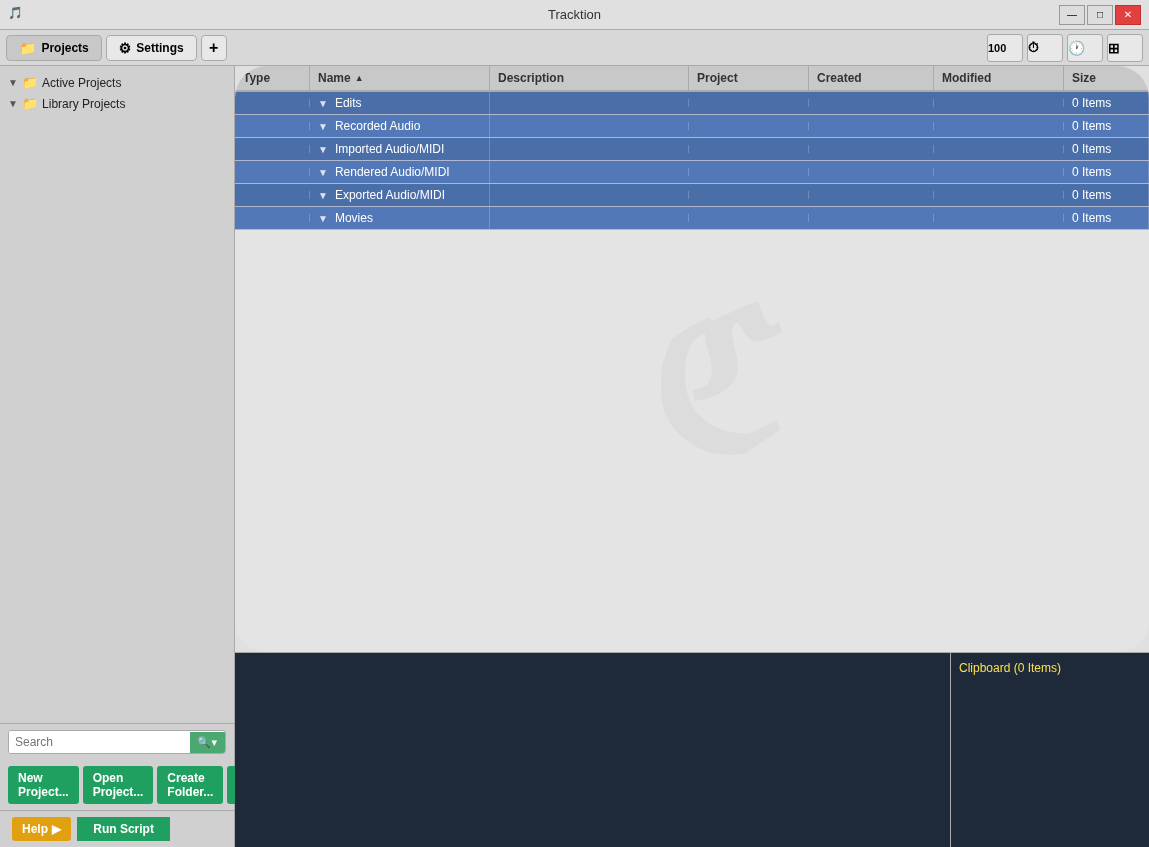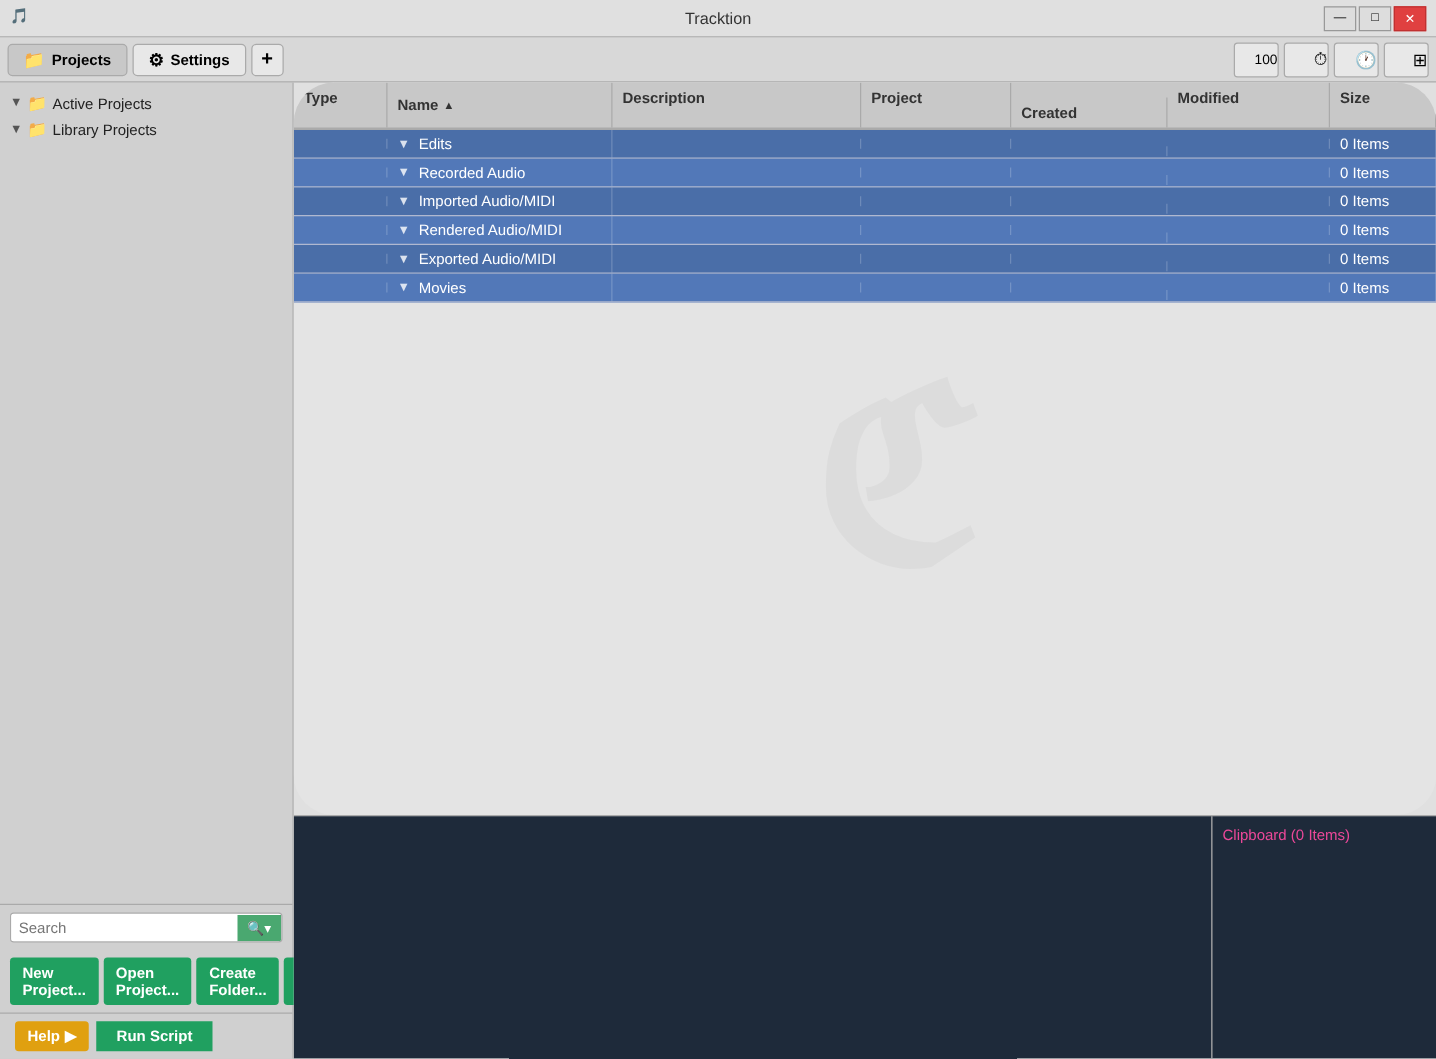--- a/index.html
+++ b/index.html
@@ -63,23 +63,24 @@
     }
     .tab-bar-right {
       margin-left: auto;
       display: flex; align-items: center; gap: 4px;
     }
     .header-btn {
       width: 36px; height: 28px;
       background: #e8e8e8;
       border: 1px solid #aaa;
       border-radius: 3px;
-      display: flex; align-items: center; justify-content: flex-end;
+      display: flex; align-items: center; justify-content: flex-start;
       cursor: pointer;
       font-size: 14px;
+      font-weight: bold;
     }
 
     
     .main-container {
       display: flex;
       flex-direction: column;
       height: calc(847px - 30px - 36px);
     }
 
     .content-area {
@@ -221,21 +222,21 @@
     }
     .table-header .col {
       padding: 5px 8px;
       border-right: 1px solid #aaa;
       flex-shrink: 0;
     }
     .col-type { width: 75px; }
     .col-name { width: 180px; display: flex; align-items: center; gap: 4px; }
     .col-desc { flex: 1; }
     .col-project { width: 120px; }
-    .col-created { width: 125px; margin-top: 12px; }
+    .col-created { width: 125px; }
     .col-modified { width: 130px; }
     .col-size { width: 85px; }
 
     .table-row {
       display: flex;
       align-items: center;
       border-bottom: 1px solid #b0b8d0;
       font-size: 12px;
     }
     .table-row.row-even { background: #4a6ea8; color: white; }
@@ -268,25 +269,25 @@
     .bottom-panel {
       height: 195px;
       display: flex;
       border-top: 1px solid #aaa;
     }
     .bottom-left {
       flex: 1;
       background: #1e2a3a;
     }
     .bottom-right {
-      width: 180px;
+      width: 199px;
       background: #1e2a3a;
       border-left: 1px solid #aaa;
       padding: 8px;
-      color: #ec4899;
+      color: #fde047;
       font-size: 12px;
     }
 
     .sort-arrow { font-size: 9px; }
   </style>
 </head>
 <body>
 
 <div class="title-bar">
   <div class="title-bar-left">

